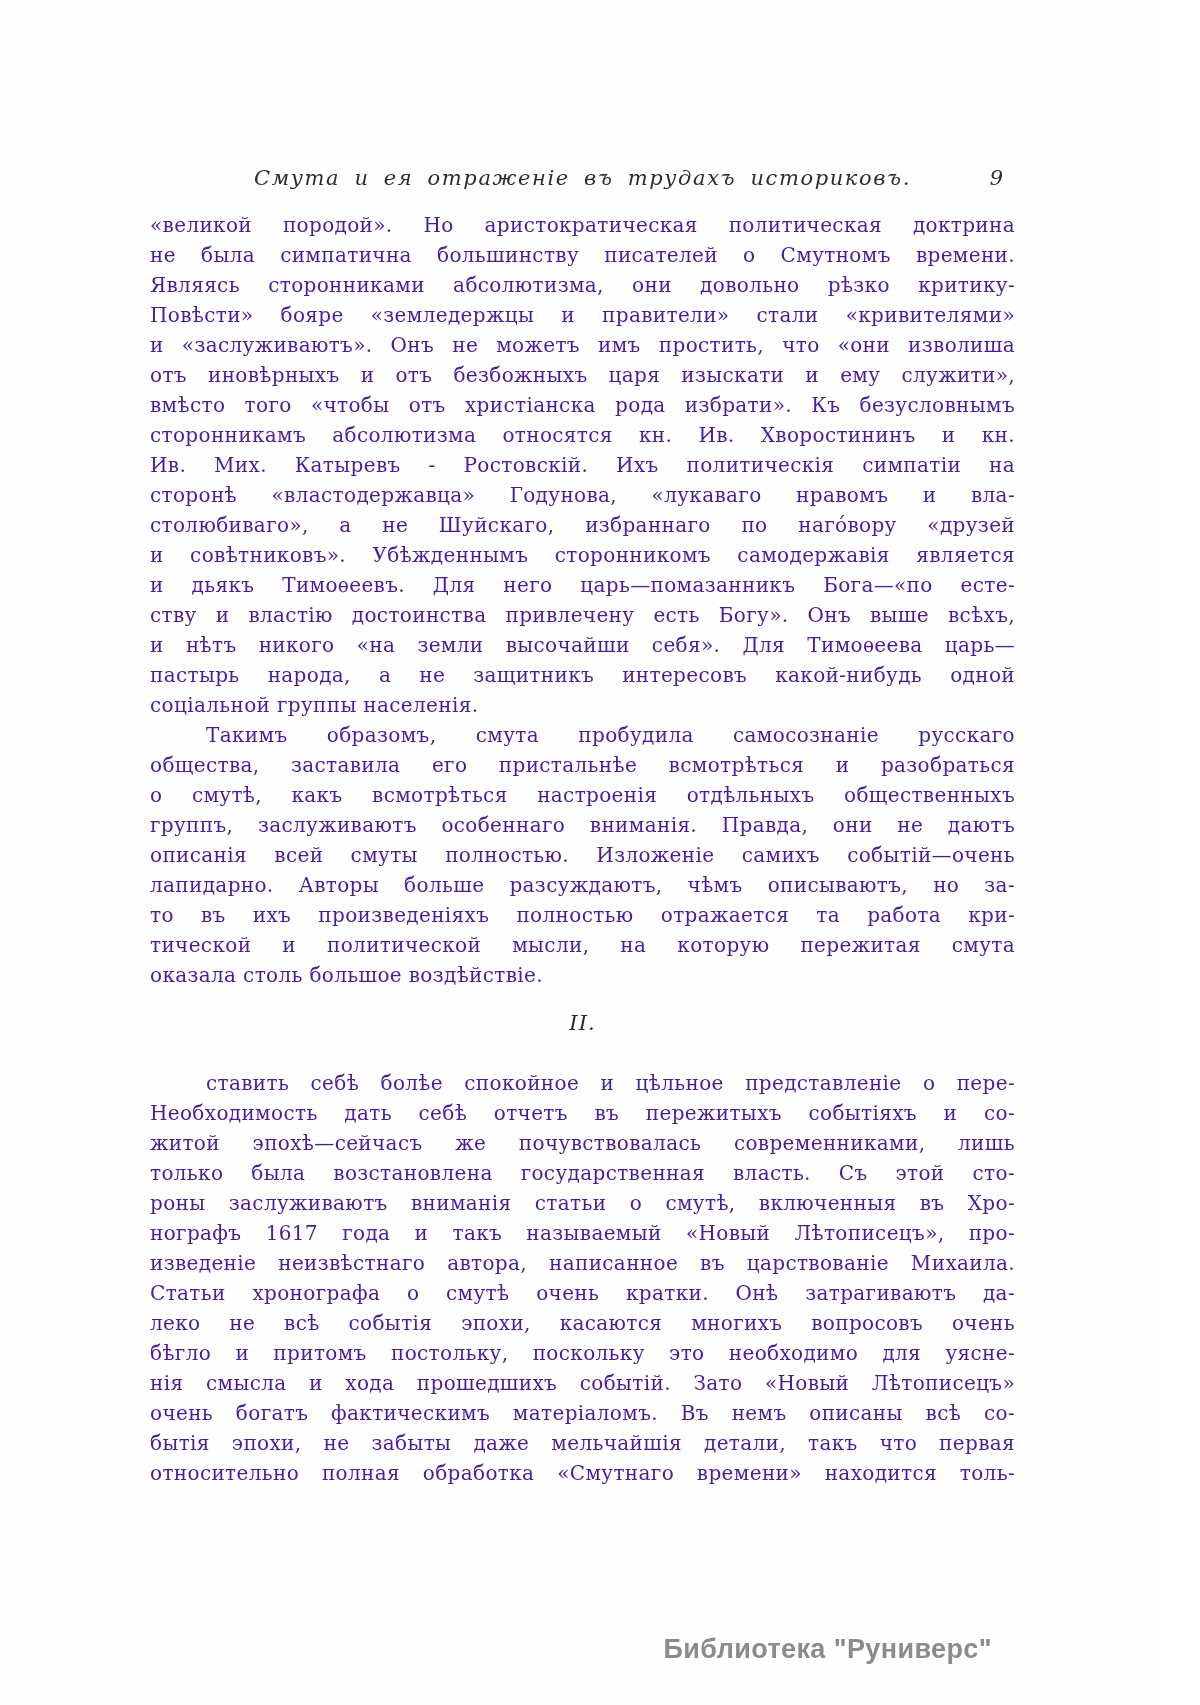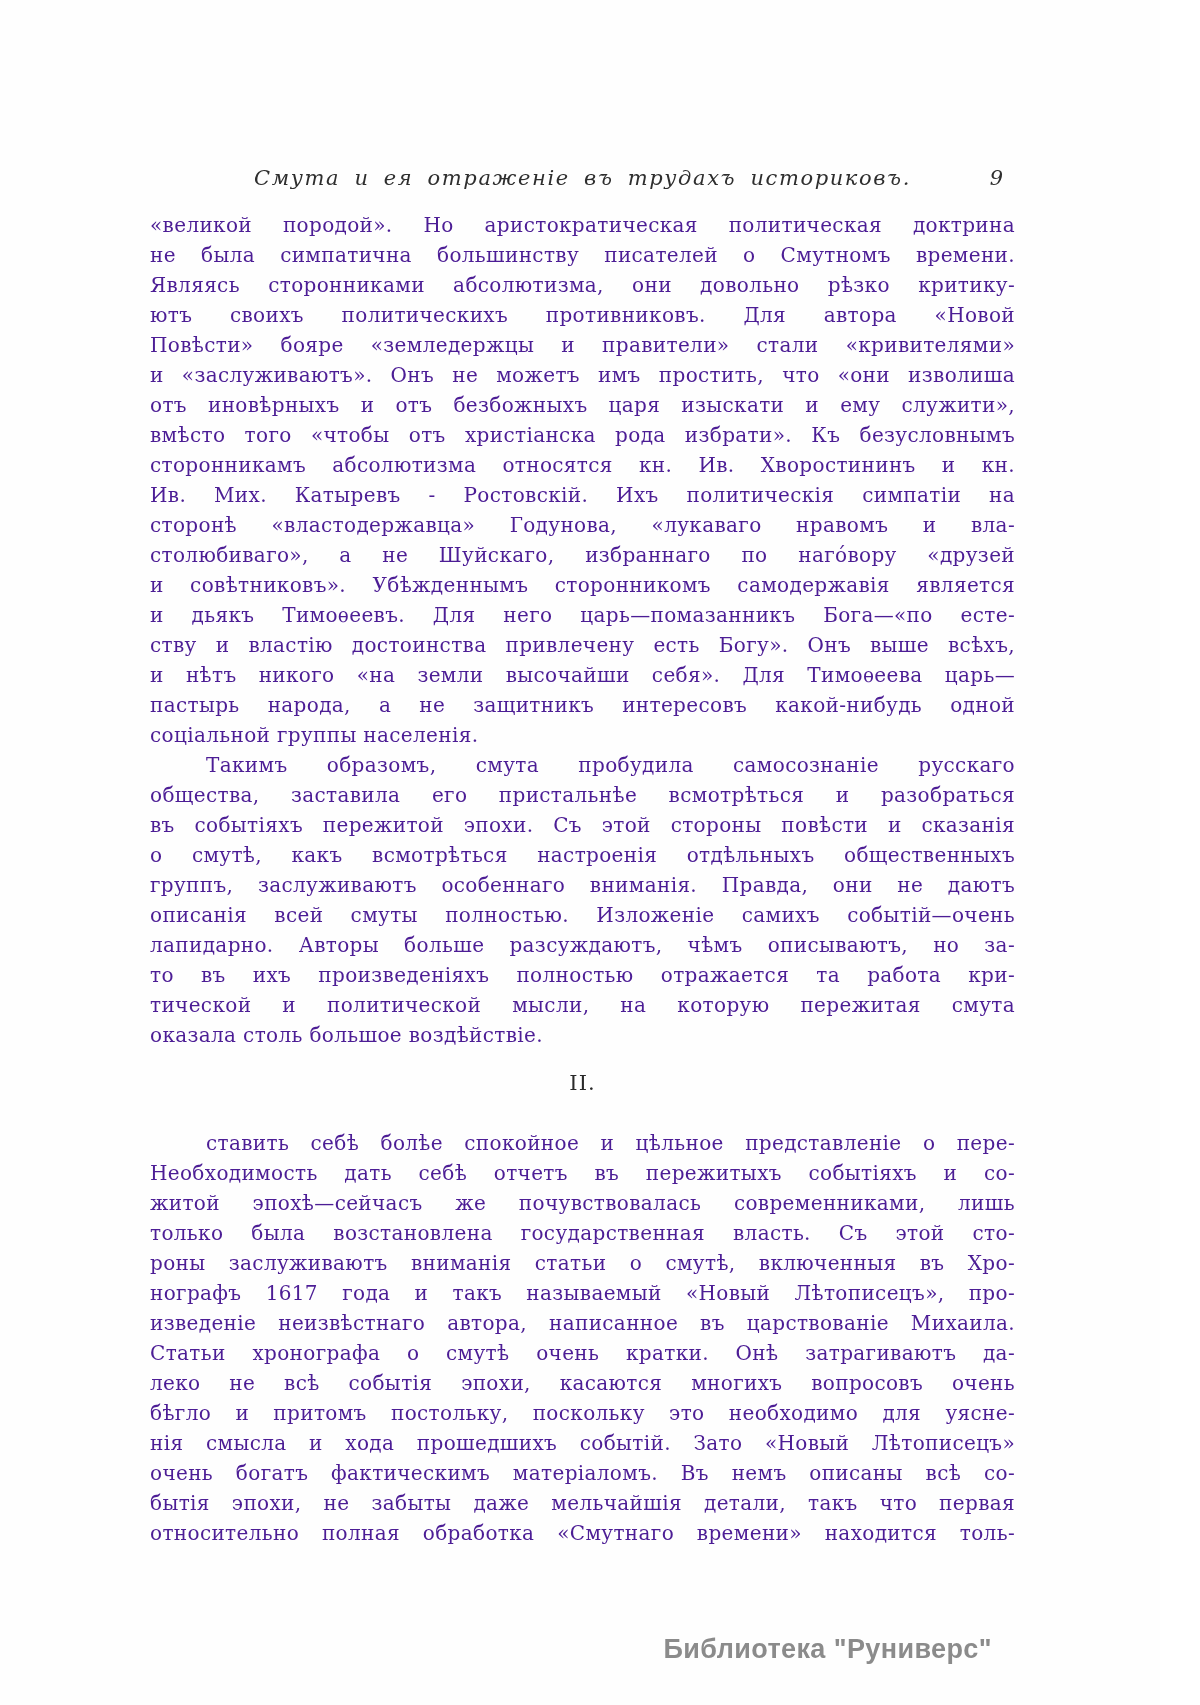--- a/index.html
+++ b/index.html
@@ -55,20 +55,21 @@
     text-align: left;
     text-align-last: left;
   }
   .section-heading {
     text-align: center;
     font-size: 21px;
     letter-spacing: 1px;
     margin: 18px 0 30px 0;
     line-height: 30px;
     color: #2a2a2a;
+    font-style: italic;
   }
   .watermark {
     position: absolute;
     top: 1634px;
     right: 168px;
     font-family: "Liberation Sans", sans-serif;
     font-size: 27px;
     font-weight: bold;
     color: #8b8b8b;
     letter-spacing: 0.4px;
@@ -83,40 +84,38 @@
     <div class="running-title">Смута и ея отраженіе въ трудахъ историковъ.</div>
     <div class="page-number">9</div>
   </div>
 
   <div class="content">
     <div>
         <div class="paragraph">
           <div class="line">«великой породой». Но аристократическая политическая доктрина</div>
           <div class="line">не была симпатична большинству писателей о Смутномъ времени.</div>
           <div class="line">Являясь сторонниками абсолютизма, они довольно рѣзко критику-</div>
-          <div class="line">ютъ своихъ политическихъ противниковъ. Для автора «Новой</div>
           <div class="line">Повѣсти» бояре «земледержцы и правители» стали «кривителями»</div>
           <div class="line">и «заслуживаютъ». Онъ не можетъ имъ простить, что «они изволиша</div>
           <div class="line">отъ иновѣрныхъ и отъ безбожныхъ царя изыскати и ему служити»,</div>
           <div class="line">вмѣсто того «чтобы отъ  христіанска рода избрати». Къ безусловнымъ</div>
           <div class="line">сторонникамъ абсолютизма относятся кн. Ив. Хворостининъ и кн.</div>
           <div class="line">Ив. Мих. Катыревъ - Ростовскій. Ихъ политическія симпатіи на</div>
           <div class="line">сторонѣ «властодержавца» Годунова, «лукаваго нравомъ и вла-</div>
           <div class="line">столюбиваго», а не Шуйскаго, избраннаго по наго́вору «друзей</div>
           <div class="line">и совѣтниковъ». Убѣжденнымъ сторонникомъ самодержавія является</div>
           <div class="line">и дьякъ Тимоѳеевъ. Для него царь—помазанникъ Бога—«по есте-</div>
           <div class="line">ству и властію достоинства привлечену есть Богу». Онъ выше всѣхъ,</div>
           <div class="line">и нѣтъ никого «на земли высочайши себя». Для Тимоѳеева царь—</div>
           <div class="line">пастырь народа, а не защитникъ интересовъ какой-нибудь одной</div>
           <div class="line last">соціальной группы населенія.</div>
         </div>
         <div class="paragraph indent">
           <div class="line">Такимъ образомъ, смута пробудила самосознаніе русскаго</div>
           <div class="line">общества, заставила его пристальнѣе всмотрѣться и разобраться</div>
-          <div class="line">въ событіяхъ пережитой эпохи. Съ этой стороны повѣсти и сказанія</div>
           <div class="line">о смутѣ, какъ всмотрѣться настроенія отдѣльныхъ общественныхъ</div>
           <div class="line">группъ, заслуживаютъ особеннаго вниманія. Правда, они не даютъ</div>
           <div class="line">описанія всей смуты полностью. Изложеніе самихъ событій—очень</div>
           <div class="line">лапидарно. Авторы больше разсуждаютъ, чѣмъ описываютъ, но за-</div>
           <div class="line">то въ ихъ произведеніяхъ полностью отражается та работа кри-</div>
           <div class="line">тической и политической мысли, на которую пережитая смута</div>
           <div class="line last">оказала столь большое воздѣйствіе.</div>
         </div>
       </div>
 

